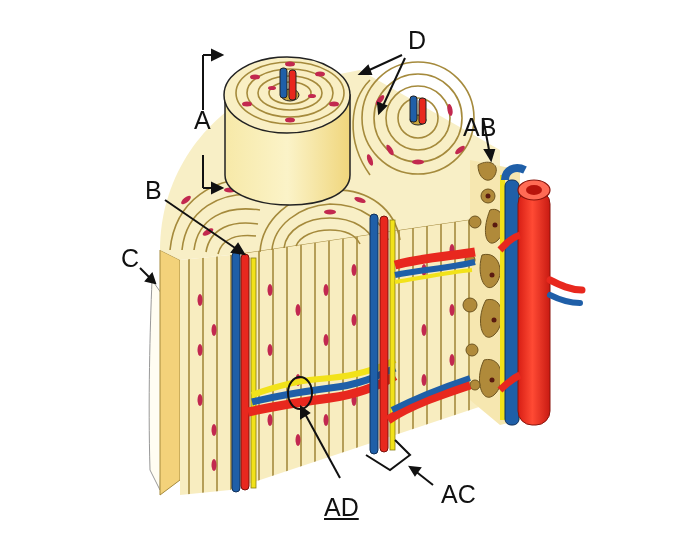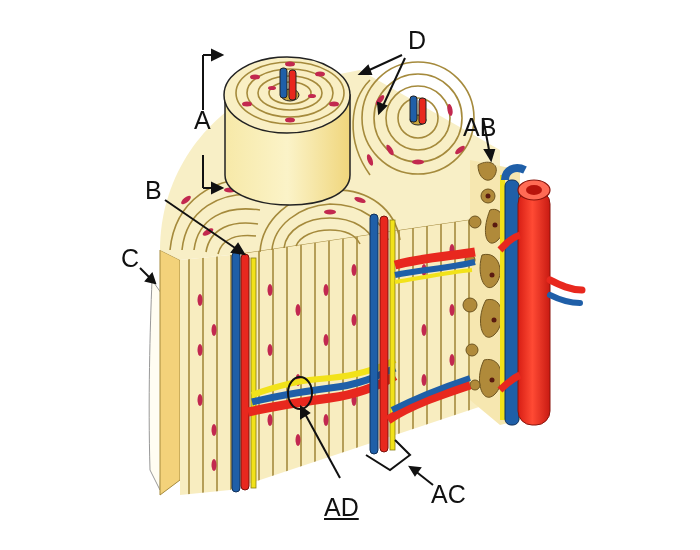--- a/index.html
+++ b/index.html
@@ -225,15 +225,15 @@
         <polygon points="410,467 420,468 415,475"></polygon>
   </g>
 </svg>
 
   
   <div class="lbl" style="left:194px;top:108px;">A</div>
   <div class="lbl" style="left:145px;top:178px;">B</div>
   <div class="lbl" style="left:121px;top:246px;">C</div>
   <div class="lbl" style="left:408px;top:28px;">D</div>
   <div class="lbl" style="left:463px;top:78px;margin-top:37px;">AB</div>
-  <div class="lbl" style="left:431px;top:482px;">AC</div>
+  <div class="lbl" style="left:441px;top:482px;">AC</div>
   <div class="lbl" style="left:324px;top:495px;text-decoration:underline;">AD</div>
 </div>
 
 </body></html>

